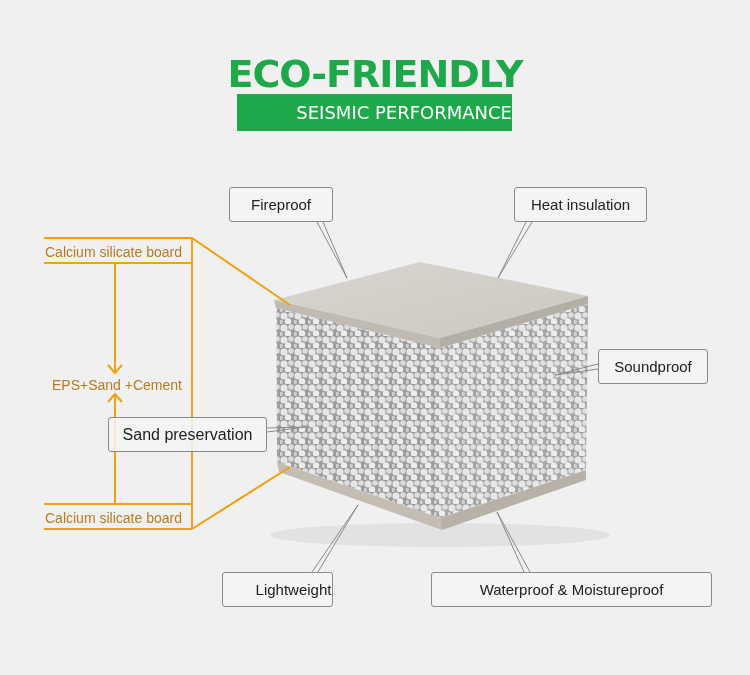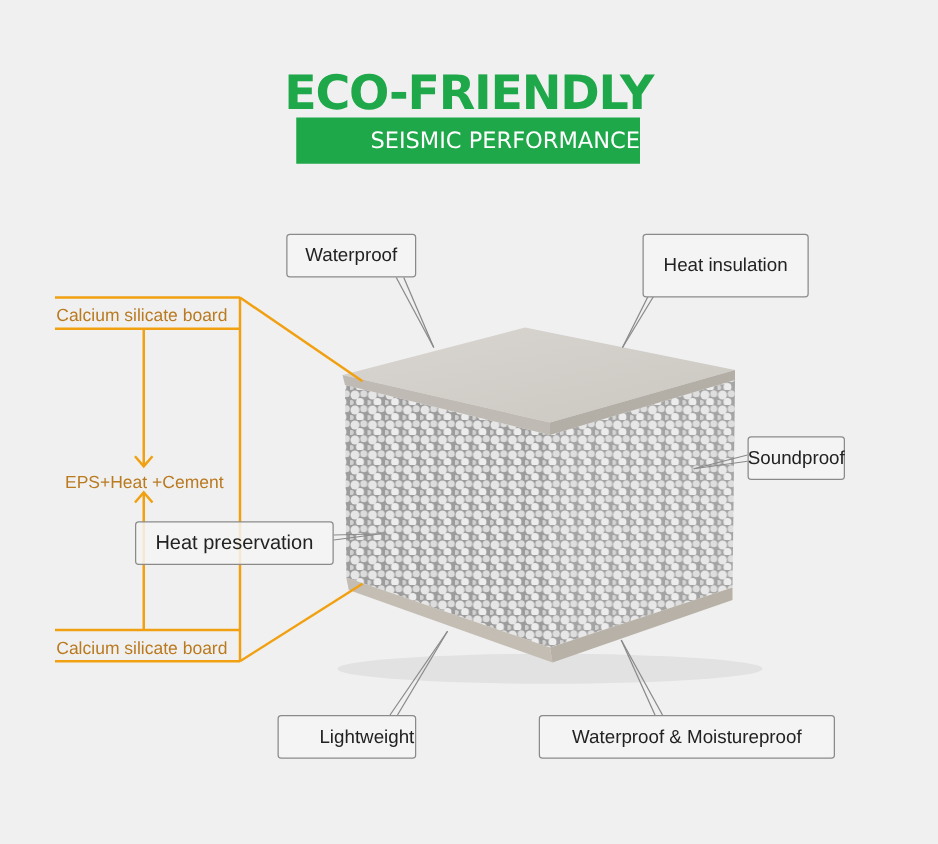--- a/index.html
+++ b/index.html
@@ -67,21 +67,21 @@
     <line x1="267" y1="428" x2="305" y2="427"></line>
       <line x1="267" y1="432" x2="305" y2="427"></line>
     <line x1="312" y1="572" x2="358" y2="505"></line>
       <line x1="318" y1="572" x2="358" y2="505"></line>
     <line x1="524" y1="572" x2="497" y2="512"></line>
       <line x1="530" y1="572" x2="497" y2="512"></line>
   </g>
 </svg>
 
 <div class="orange-label" style="left:45px; top:244px;">Calcium silicate board</div>
-<div class="orange-label" style="left:52px; top:377px;">EPS+Heat +Cement</div>
+<div class="orange-label" style="left:52px; top:377px;">EPS+Sand +Cement</div>
 <div class="orange-label" style="left:45px; top:510px;">Calcium silicate board</div>
 
-<div class="callout" style="left:229px; top:187px; width:104px; height:35px;">Waterproof</div>
-<div class="callout" style="left:514px; top:187px; width:133px; height:51px;">Heat insulation</div>
-<div class="callout" style="left:598px; top:349px; width:78px; height:35px;">Soundproof</div>
-<div class="callout" style="left:108px; top:417px; width:159px; height:35px; font-size:16px; background:rgba(244,244,244,0.85);">Heat preservation</div>
+<div class="callout" style="left:229px; top:187px; width:104px; height:35px;">Fireproof</div>
+<div class="callout" style="left:514px; top:187px; width:133px; height:35px;">Heat insulation</div>
+<div class="callout" style="left:598px; top:349px; width:110px; height:35px;">Soundproof</div>
+<div class="callout" style="left:108px; top:417px; width:159px; height:35px; font-size:16px; background:rgba(244,244,244,0.85);">Sand preservation</div>
 <div class="callout" style="left:222px; top:572px; width:111px; height:35px;padding-left:32px;">Lightweight</div>
-<div class="callout" style="left:431px; top:572px; width:237px; height:35px;">Waterproof &amp; Moistureproof</div>
+<div class="callout" style="left:431px; top:572px; width:281px; height:35px;">Waterproof &amp; Moistureproof</div>
 
 </body></html>

